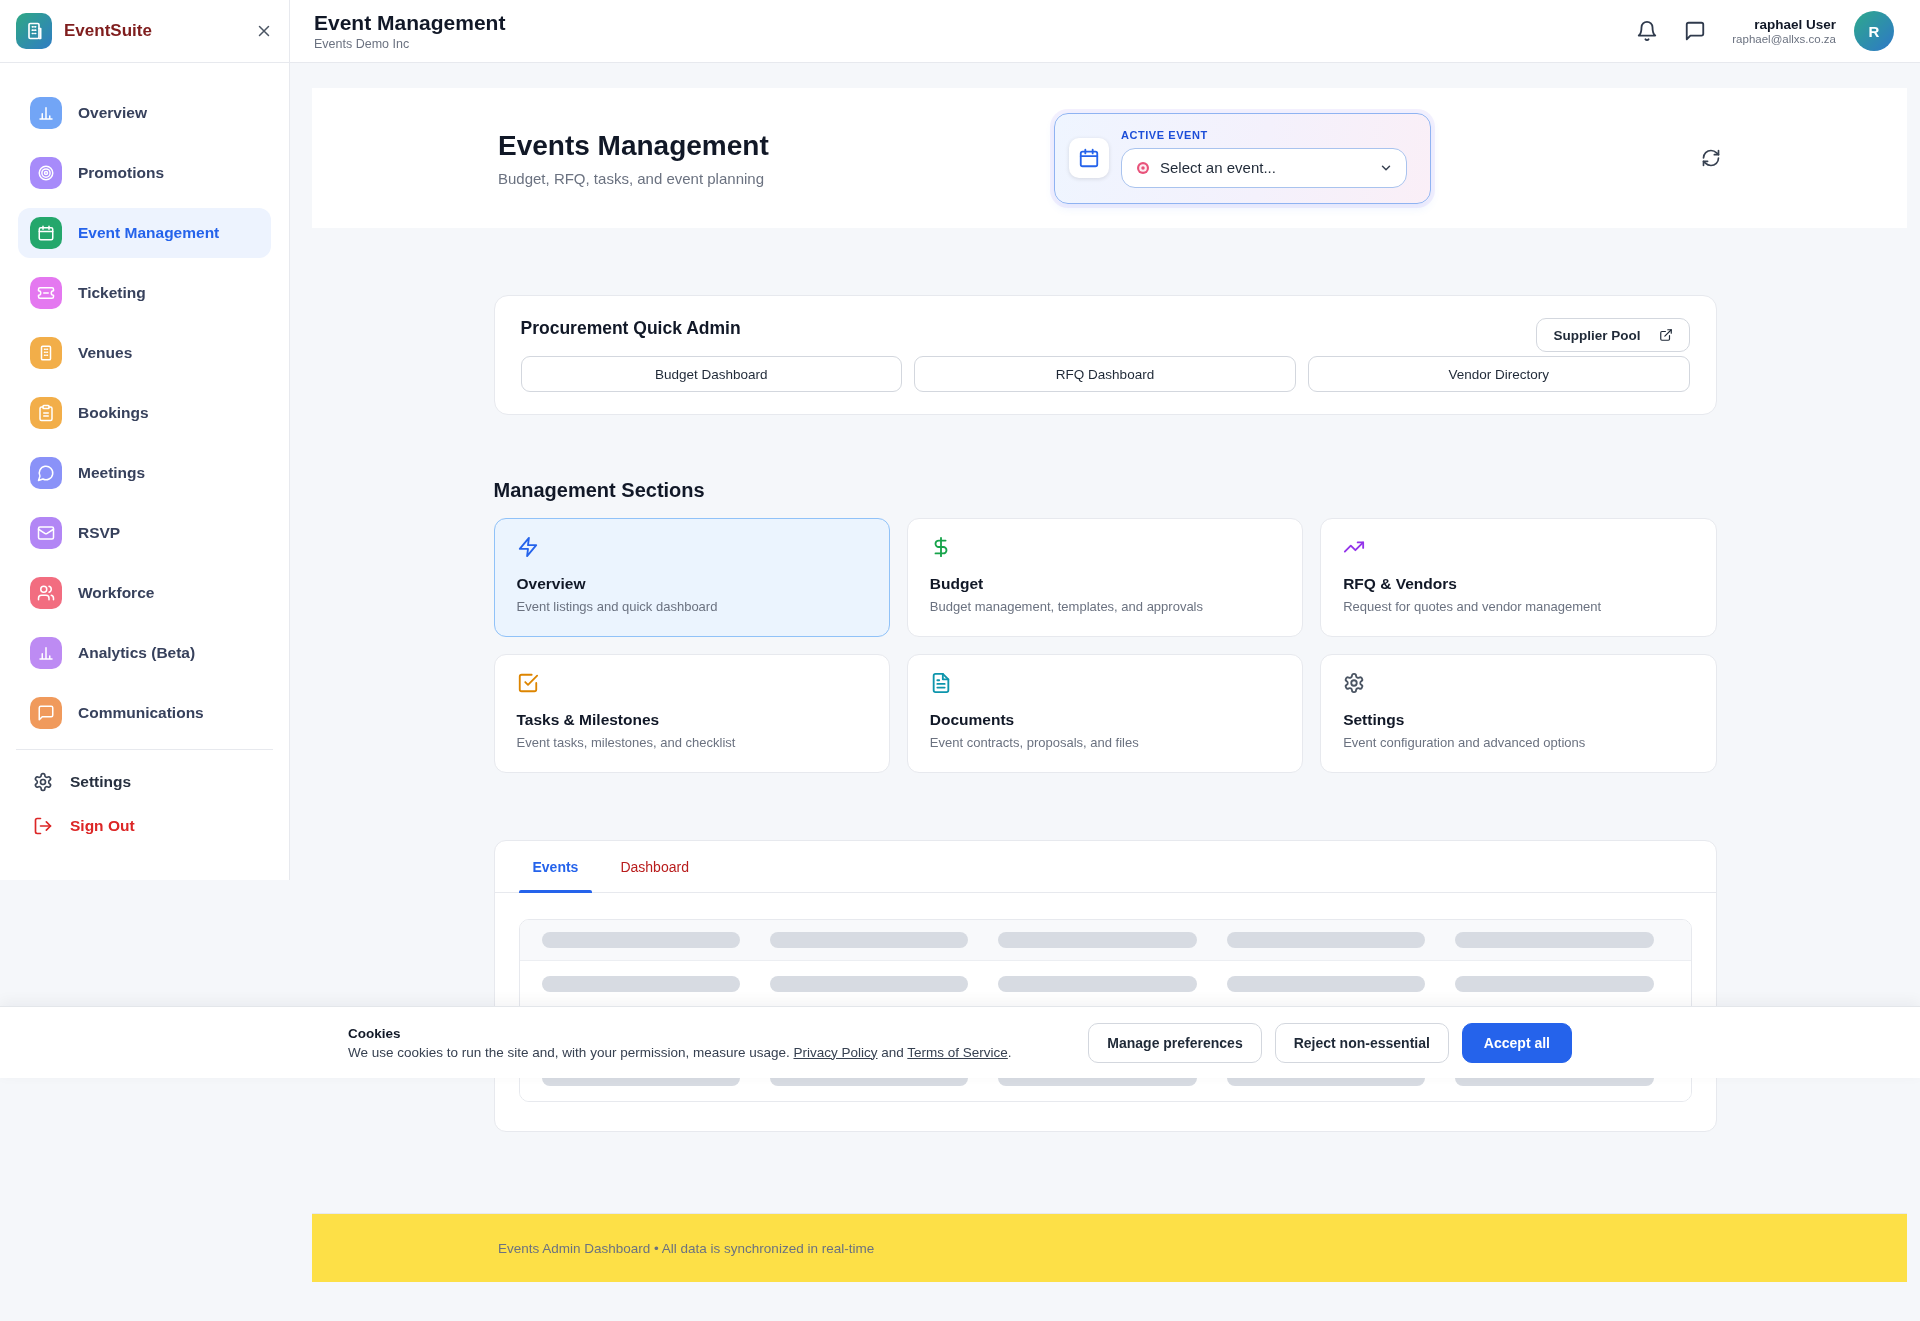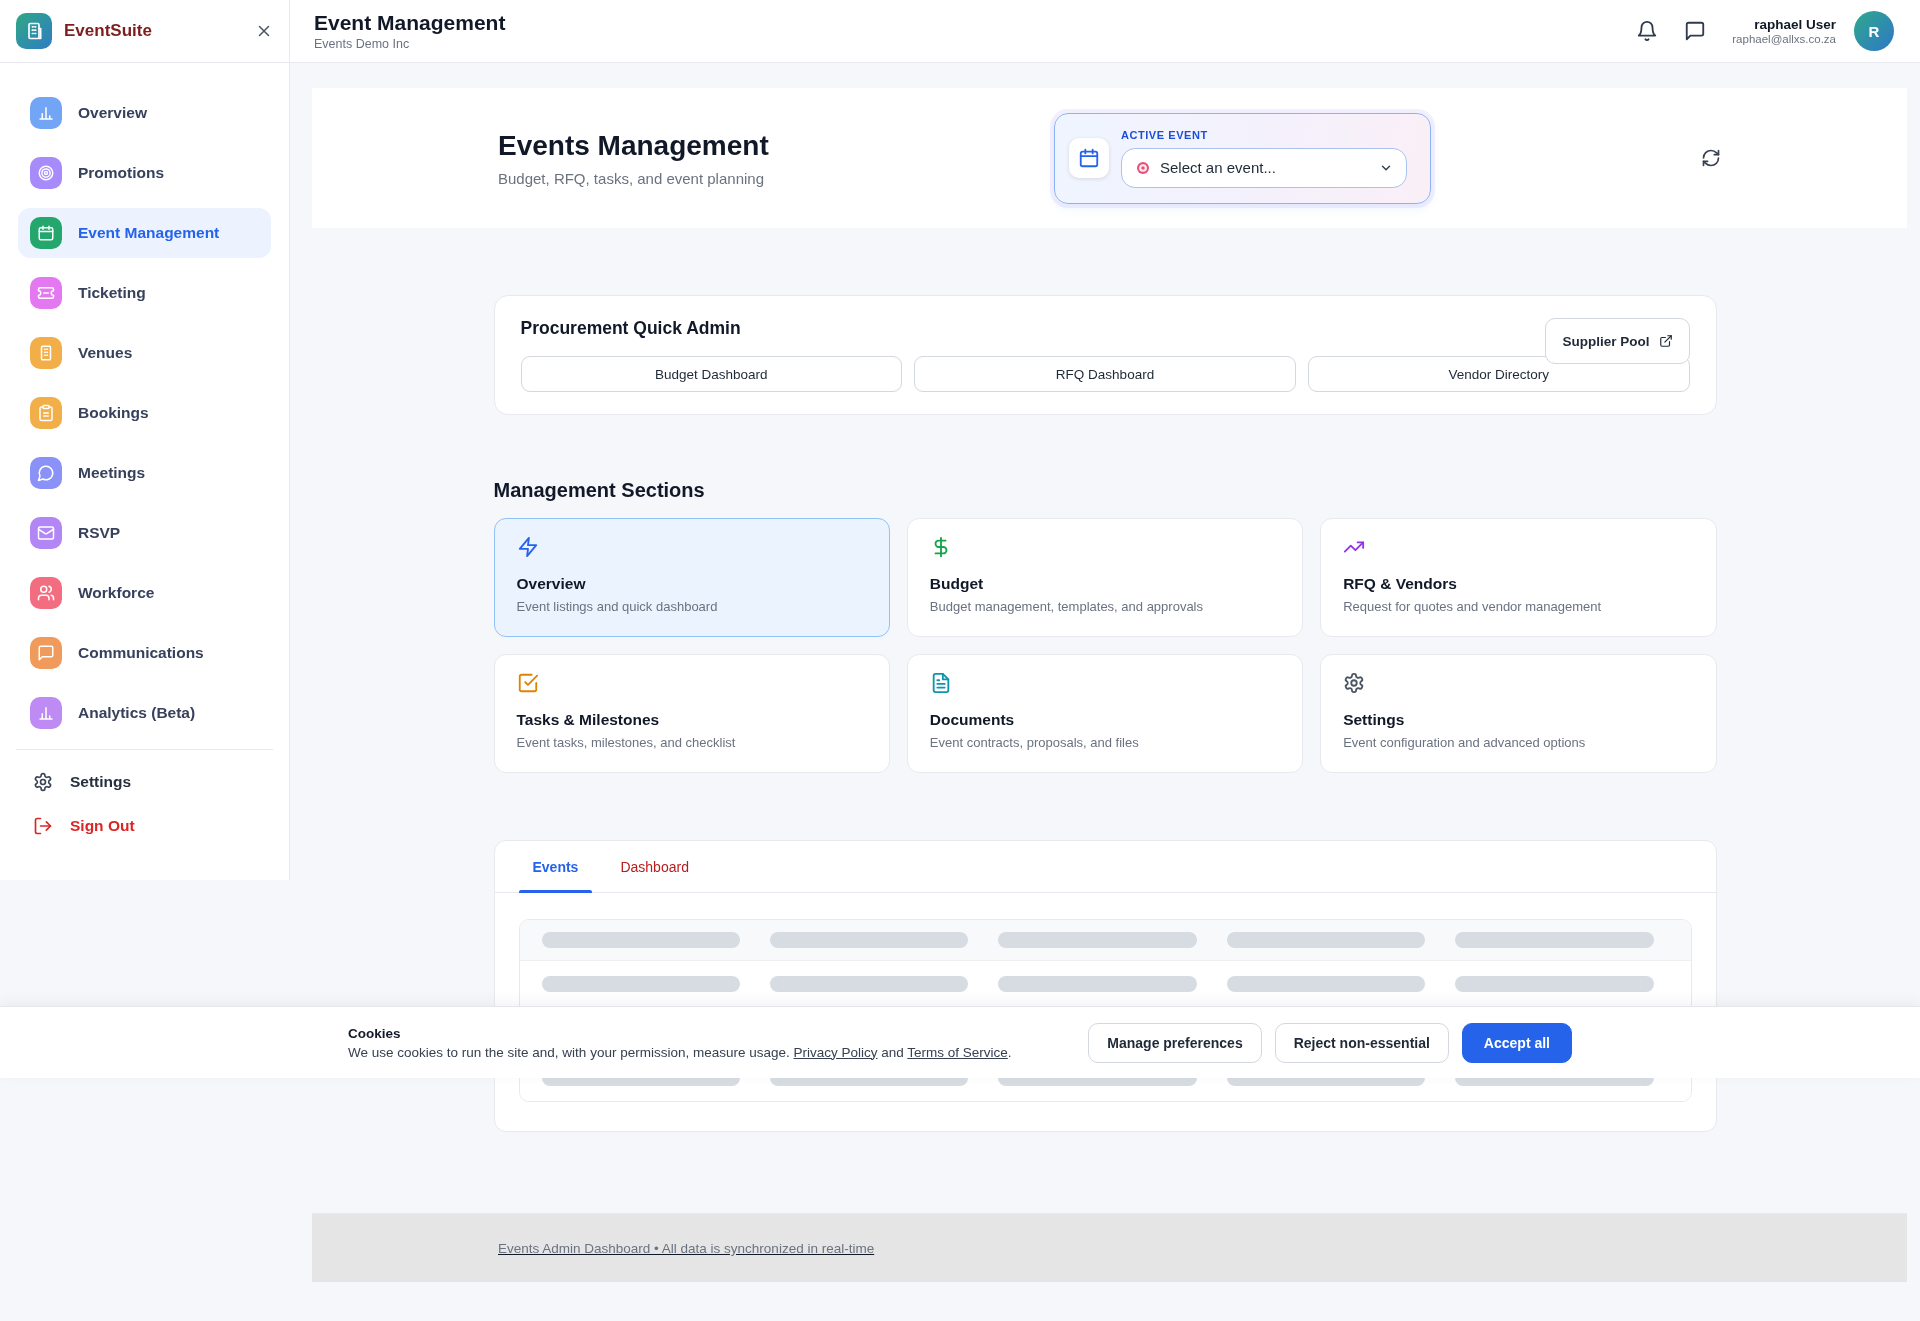--- a/index.html
+++ b/index.html
@@ -59,21 +59,21 @@
   .ae-tile { width:40px; height:40px; background:#fff; border-radius:10px; box-shadow:0 1px 4px rgba(0,0,0,.12); display:flex; align-items:center; justify-content:center; color:#2563EB; flex:none; }
   .ae-label { font-size:11px; font-weight:700; letter-spacing:.05em; color:#1D4ED8; }
   .ae-select { margin-top:7px; width:286px; height:40px; background:#fff; border:1px solid #A9C3EE; border-radius:14px; display:flex; align-items:center; gap:9px; padding:0 13px; }
   .ae-select-text { font-size:15px; color:#1F2937; }
   .ae-chevron { margin-left:auto; color:#374151; }
   .refresh-btn { margin-left:270px; background:none; border:none; color:#374151; display:flex; }
 
   .proc-card { margin-top:67px; background:#fff; border:1px solid #E7E9EE; border-radius:14px; padding:22px 26px 22px 26px; position:relative; }
   .proc-title { font-size:17.5px; font-weight:700; color:#111827; }
   .proc-subtitle { font-size:13.5px; color:#4B5563; margin-top:7px; }
-  .supplier-btn { position:absolute; top:22px; right:26px; height:46px; padding:0 16px; background:#fff; border:1px solid #D3D7DE; border-radius:10px; display:flex; align-items:center; gap:9px; font-size:13.5px; font-weight:600; color:#1F2937; font-family:inherit; }
+  .supplier-btn { position:absolute; top:22px; right:26px; height:34px; padding:0 16px; background:#fff; border:1px solid #D3D7DE; border-radius:10px; display:flex; align-items:center; gap:18px; font-size:13.5px; font-weight:600; color:#1F2937; font-family:inherit; }
   .proc-buttons { display:flex; gap:12px; margin-top:17px; }
   .proc-btn { flex:1; height:36px; background:#fff; border:1px solid #D3D7DE; border-radius:9px; font-size:13.5px; color:#1F2937; font-family:inherit; }
 
   .sections-title { margin-top:64px; font-size:20px; font-weight:700; color:#111827; }
   .cards-grid { margin-top:16px; display:grid; grid-template-columns:repeat(3,1fr); gap:17px; }
   .m-card { height:119px; background:#fff; border:1px solid #E7E9EE; border-radius:12px; padding:17px 22px; }
   .m-card.active { background:#EBF4FE; border-color:#90C2F8; }
   .m-card-title { font-size:15.5px; font-weight:700; color:#111827; margin-top:13px; }
   .m-card-desc { font-size:13px; color:#6B7280; margin-top:6px; }
   .m-card-icon { display:inline-flex; }
@@ -82,21 +82,21 @@
   .tab-bar { height:52px; border-bottom:1px solid #E7E9EE; display:flex; padding:0 24px; }
   .tab { height:100%; display:flex; align-items:center; padding:0 14px; margin-right:14px; font-size:14px; position:relative; color:#b91c1c; }
   .tab.active { color:#2563EB; font-weight:700; }
   .tab.active::after { content:""; position:absolute; left:0; right:0; bottom:-1px; height:3px; background:#2563EB; border-radius:2px 2px 0 0; }
   .tab-content { padding:26px 24px; }
   .skeleton-table { border:1px solid #E7E9EE; border-radius:10px; overflow:hidden; }
   .sk-row { display:grid; grid-template-columns:repeat(5,1fr); gap:15px; align-items:center; padding:0 22px; height:47px; border-top:1px solid #ECEEF2; background:#fff; }
   .sk-row.head { height:40px; background:#F8F9FB; border-top:none; }
   .sk-pill { height:16px; border-radius:8px; background:#D7DBE2; width:93%; }
 
-  .footer-band { margin:81px 13px 0 22px; height:69px; background:#e5e5e5; border-top:1px solid #E7E9EE; display:flex; align-items:center;text-decoration:underline; }
+  .footer-band { margin:81px 13px 0 22px; height:69px; background:#fde047; border-top:1px solid #E7E9EE; display:flex; align-items:center; }
   .footer-text { font-size:13.5px; color:#6B7280; }
 
   
   .cookie-banner { position:absolute; left:0; top:1006px; width:1920px; height:72px; background:#fff; border-top:1px solid #E3E6EA; box-shadow:0 -4px 14px rgba(17,24,39,.05); z-index:40; display:flex; align-items:center; }
   .cookie-inner { width:1224px; margin:0 auto; display:flex; align-items:center; }
   .cookie-title { font-size:13.5px; font-weight:700; color:#111827; }
   .cookie-desc { font-size:13.5px; color:#374151; margin-top:4px; }
   .cookie-link { text-decoration:underline; color:#374151; }
   .cookie-buttons { margin-left:auto; display:flex; gap:13px; align-items:center; }
   .cookie-btn { height:40px; padding:0 18px; border-radius:10px; background:#fff; border:1px solid #D3D7DE; font-size:14px; font-weight:600; color:#1F2937; font-family:inherit; }
@@ -230,34 +230,34 @@
         <svg width="18" height="18" viewBox="0 0 24 24" fill="none" stroke="currentColor" stroke-width="2" stroke-linecap="round" stroke-linejoin="round">
           <path d="M16 21v-2a4 4 0 0 0-4-4H6a4 4 0 0 0-4 4v2"></path>
           <circle cx="9" cy="7" r="4"></circle>
           <path d="M22 21v-2a4 4 0 0 0-3-3.87"></path>
           <path d="M16 3.13a4 4 0 0 1 0 7.75"></path>
         </svg>
       </span>
     <span class="nav-label">Workforce</span>
   </div>
   <div class="nav-item clickable">
+    <span class="nav-tile" style="background: rgb(189, 139, 243);">
+        <svg width="18" height="18" viewBox="0 0 24 24" fill="none" stroke="currentColor" stroke-width="2" stroke-linecap="round">
+          <path d="M4 20h16M7 20v-7M12 20V5M17 20v-4"></path>
+        </svg>
+      </span>
+    <span class="nav-label">Analytics (Beta)</span>
+  </div>
+  <div class="nav-item clickable">
     <span class="nav-tile" style="background: rgb(240, 154, 92);">
         <svg width="18" height="18" viewBox="0 0 24 24" fill="none" stroke="currentColor" stroke-width="2" stroke-linejoin="round">
           <path d="M21 15a2 2 0 0 1-2 2H7l-4 4V5a2 2 0 0 1 2-2h14a2 2 0 0 1 2 2z"></path>
         </svg>
       </span>
     <span class="nav-label">Communications</span>
-  </div>
-  <div class="nav-item clickable">
-    <span class="nav-tile" style="background: rgb(189, 139, 243);">
-        <svg width="18" height="18" viewBox="0 0 24 24" fill="none" stroke="currentColor" stroke-width="2" stroke-linecap="round">
-          <path d="M4 20h16M7 20v-7M12 20V5M17 20v-4"></path>
-        </svg>
-      </span>
-    <span class="nav-label">Analytics (Beta)</span>
   </div>
 
   <div class="sidebar-divider"></div>
 
   <div class="util-item clickable">
     <span class="util-icon">
         <svg width="20" height="20" viewBox="0 0 24 24" fill="none" stroke="currentColor" stroke-width="2" stroke-linecap="round" stroke-linejoin="round">
           <circle cx="12" cy="12" r="3"></circle>
           <path d="M12.22 2h-.44a2 2 0 0 0-2 2v.18a2 2 0 0 1-1 1.73l-.43.25a2 2 0 0 1-2 0l-.15-.08a2 2 0 0 0-2.73.73l-.22.38a2 2 0 0 0 .73 2.73l.15.1a2 2 0 0 1 1 1.72v.51a2 2 0 0 1-1 1.74l-.15.09a2 2 0 0 0-.73 2.73l.22.38a2 2 0 0 0 2.73.73l.15-.08a2 2 0 0 1 2 0l.43.25a2 2 0 0 1 1 1.73V20a2 2 0 0 0 2 2h.44a2 2 0 0 0 2-2v-.18a2 2 0 0 1 1-1.73l.43-.25a2 2 0 0 1 2 0l.15.08a2 2 0 0 0 2.73-.73l.22-.39a2 2 0 0 0-.73-2.73l-.15-.08a2 2 0 0 1-1-1.74v-.5a2 2 0 0 1 1-1.74l.15-.09a2 2 0 0 0 .73-2.73l-.22-.38a2 2 0 0 0-2.73-.73l-.15.08a2 2 0 0 1-2 0l-.43-.25a2 2 0 0 1-1-1.73V4a2 2 0 0 0-2-2z"></path>
         </svg>

